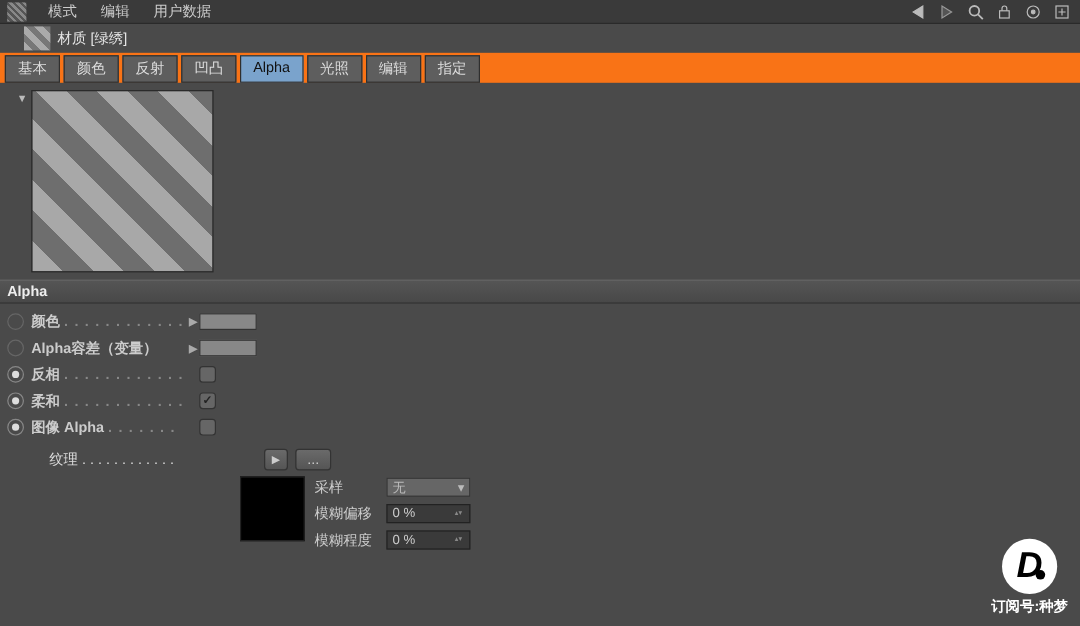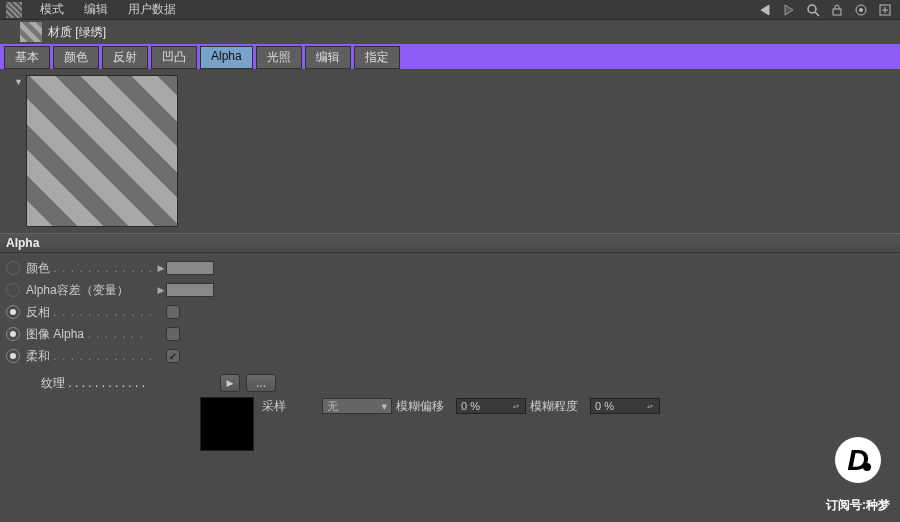--- a/index.html
+++ b/index.html
@@ -8,61 +8,61 @@
   .menubar { height: 20px; background: #3a3a3a; display: flex; align-items: center; padding: 0 6px; border-bottom: 1px solid #2a2a2a; }
   .menubar .hatch { width: 16px; height: 16px; background: repeating-linear-gradient(45deg,#888,#888 2px,#555 2px,#555 4px); margin-right: 8px; }
   .menubar .menu-item { padding: 0 10px; cursor: pointer; color: #ccc; }
   .menubar .spacer { flex: 1; }
   .menubar .icon-btn { width: 18px; height: 18px; margin-left: 6px; display: flex; align-items: center; justify-content: center; fill: #bbb; stroke: #bbb; cursor: pointer; }
   
   .title-row { height: 24px; display: flex; align-items: center; padding: 2px 20px; background: #4a4a4a; }
   .title-swatch { width: 22px; height: 20px; background: repeating-linear-gradient(45deg,#aaa,#aaa 5px,#777 5px,#777 10px); margin-right: 6px; }
   .title-text { color: #e5e5e5; }
   
-  .tabs { display: flex; gap: 3px; padding: 2px 4px 0 4px; background: #8b5cf6; }
+  .tabs { display: flex; gap: 3px; padding: 2px 4px 0 4px; background: #f97316; }
   .tab { background: #5e5e5e; color: #ddd; padding: 2px 10px; font-size: 12px; border: 1px solid #2f2f2f; cursor: pointer; }
   .tab.active { background: #7aa3cc; color: #111; }
   
   .preview-area { padding: 6px 6px 6px 14px; display: flex; align-items: flex-start; }
   .disclosure { width: 10px; color: #bbb; font-size: 9px; margin-top: 2px; margin-right: 2px; }
   .preview { width: 152px; height: 152px; background: repeating-linear-gradient(45deg,#a8a8a8,#a8a8a8 18px,#6e6e6e 18px,#6e6e6e 36px); border: 1px solid #2a2a2a; }
   
   .section-hdr { background: linear-gradient(#555,#484848); padding: 2px 6px; border-top: 1px solid #666; border-bottom: 1px solid #333; font-weight: bold; color: #eee; }
   
-  .params { padding: 4px 6px; }
+  .params { padding: 4px 6px; font-weight: bold; }
   .row { display: flex; align-items: center; height: 22px; }
   .row .radio { width: 14px; height: 14px; border-radius: 50%; border: 1px solid #888; background: #4a4a4a; display:flex; align-items:center; justify-content:center; margin-right:6px; }
   .row .radio.on::after { content:""; width:6px; height:6px; border-radius:50%; background:#ddd; }
   .row .radio.off { border-color:#666; }
   .row .lbl { width: 130px; color: #ccc; white-space: nowrap; overflow: hidden; }
   .row .lbl .dots { color: #888; letter-spacing: 1px; }
   .mini-arrow { width: 10px; text-align: center; color: #aaa; font-size: 9px; cursor: pointer; }
   .swatch { width: 48px; height: 14px; background: #888; border: 1px solid #333; }
   .chk { width: 14px; height: 14px; border-radius: 3px; background: #666; border: 1px solid #333; display:flex; align-items:center; justify-content:center; font-size:10px; color:#111; }
   .chk.on::after { content:"✓"; color:#222; font-weight:bold; }
   
   .tex-row { display:flex; align-items:center; padding: 2px 22px; height:24px; gap:6px;text-align:center; }
   .play-btn { width: 20px; height:18px; background: linear-gradient(#6a6a6a,#555); border:1px solid #333; border-radius:3px; display:flex; align-items:center; justify-content:center; color:#ccc; font-size:9px; }
   .layer-bar { flex:1; height:18px; background: linear-gradient(#6a6a6a,#555); border:1px solid #333; border-radius:9px; display:flex; align-items:center; justify-content:center; color:#ddd; }
   .more-btn { width: 30px; height:18px; background: linear-gradient(#6a6a6a,#555); border:1px solid #333; border-radius:3px; display:flex; align-items:center; justify-content:center; color:#ccc; }
   
   .tex-params { display:flex; padding: 2px 6px 6px 200px; gap: 8px; }
   .tex-thumb { width: 54px; height: 54px; background: #000; border: 1px solid #222; }
-  .tex-fields { display:flex; flex-direction:row; gap:4px; }
+  .tex-fields { display:flex; flex-direction:column; gap:4px; }
   .tf-row { display:flex; align-items:center; height:18px; gap:6px; }
   .tf-lbl { width: 54px; color:#ccc; font-size:12px; }
   .dropdown { width: 70px; height:16px; background:#666; border:1px solid #333; display:flex; align-items:center; justify-content:space-between; padding:0 4px; color:#bbb; font-size:11px; }
   .numfield { width: 70px; height:16px; background:#3a3a3a; border:1px solid #222; display:flex; align-items:center; padding:0 4px; color:#ccc; font-size:11px; justify-content:space-between; }
   .spin { width:8px; display:flex; flex-direction:column; font-size:6px; line-height:5px; color:#888; }
   
   .watermark { position:absolute; right:10px; bottom:8px; display:flex; flex-direction:column; align-items:center; color:#fff; }
   .wm-circle { width:46px; height:46px; border-radius:50%; background:#fff; display:flex; align-items:center; justify-content:center; }
   .wm-inner { font-size:30px; font-weight:bold; font-style:italic; color:#000; font-family: Georgia, serif; position:relative; }
   .wm-dot { position:absolute; width:8px; height:8px; background:#000; border-radius:50%; right:-2px; bottom:6px; }
-  .wm-text { font-size:12px; margin-top:14px; color:#fff; font-weight:bold; }
+  .wm-text { font-size:12px; margin-top:2px; color:#fff; font-weight:bold; }
 </style>
 </head>
 <body>
 
 <div class="menubar">
   <div class="hatch"></div>
   <div class="menu-item">模式</div>
   <div class="menu-item">编辑</div>
   <div class="menu-item">用户数据</div>
   <div class="spacer"></div>
@@ -144,30 +144,30 @@
 
   <div class="row">
     <div class="radio on"></div>
     <div class="lbl"><span>反相</span> <span class="dots">. . . . . . . . . . . .</span></div>
     <div style="width:10px"></div>
     <div class="chk"></div>
   </div>
 
   <div class="row">
     <div class="radio on"></div>
+    <div class="lbl"><span>柔和</span> <span class="dots">. . . . . . . . . . . .</span></div>
+    <div style="width:10px"></div>
+    <div class="chk on"></div>
+  </div>
+
+  <div class="row">
+    <div class="radio on"></div>
     <div class="lbl"><span>图像 Alpha</span> <span class="dots">. . . . . . .</span></div>
     <div style="width:10px"></div>
     <div class="chk"></div>
-  </div>
-
-  <div class="row">
-    <div class="radio on"></div>
-    <div class="lbl"><span>柔和</span> <span class="dots">. . . . . . . . . . . .</span></div>
-    <div style="width:10px"></div>
-    <div class="chk on"></div>
   </div>
 
 
 </div>
 
 <div class="tex-row">
   <div class="radio on"></div>
   <div class="lbl" style="width:130px"><span>纹理</span> <span class="dots">. . . . . . . . . . . .</span></div>
   <div style="width:50px"></div>
   <div class="play-btn">▶</div>

